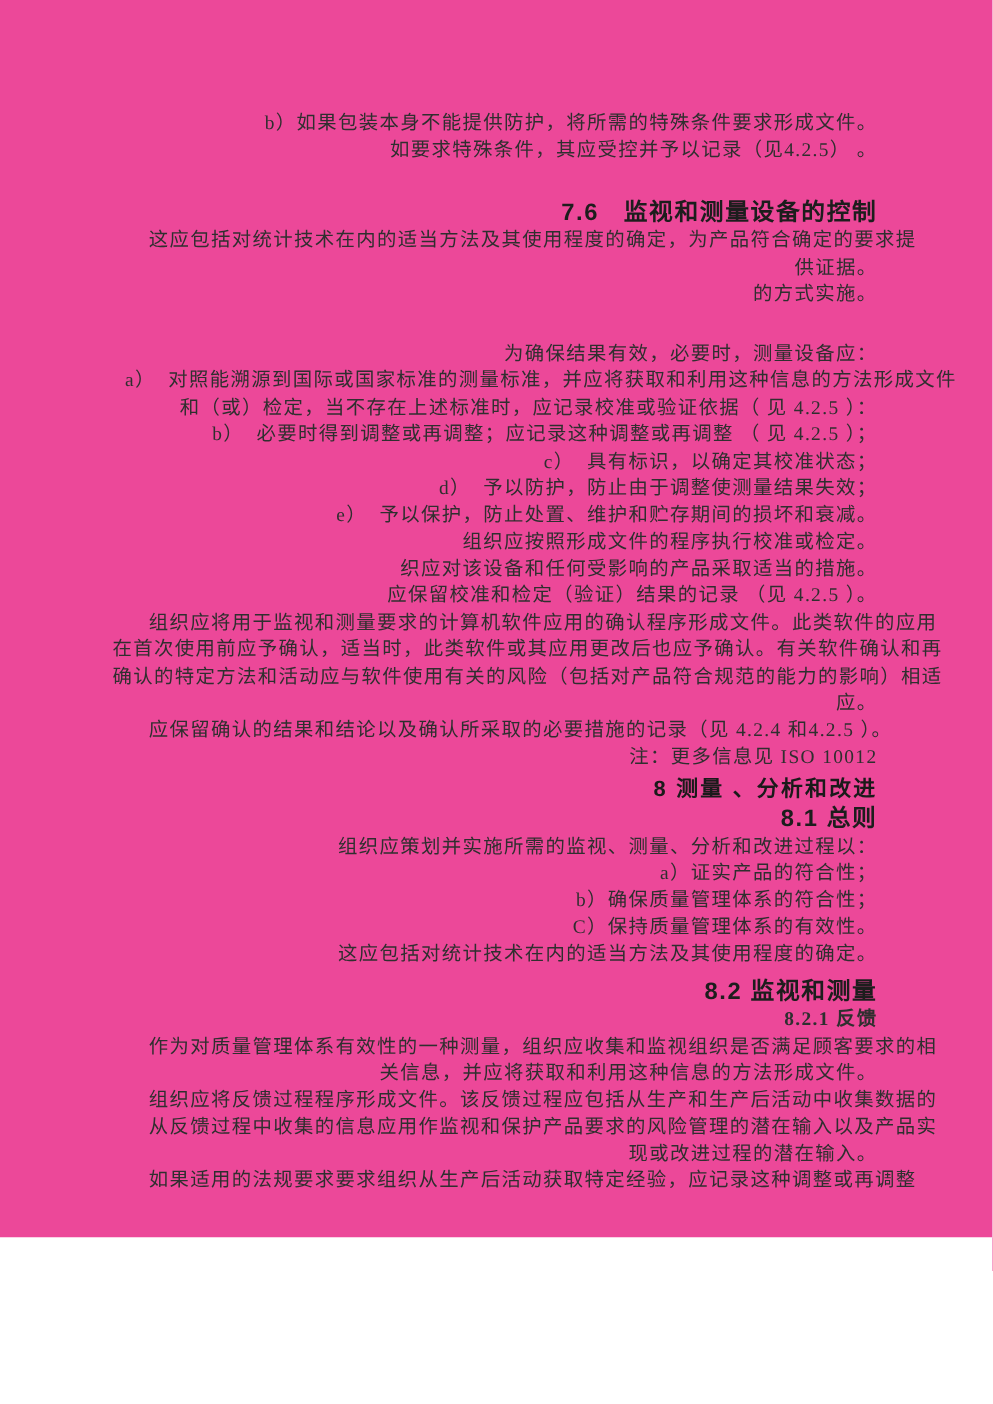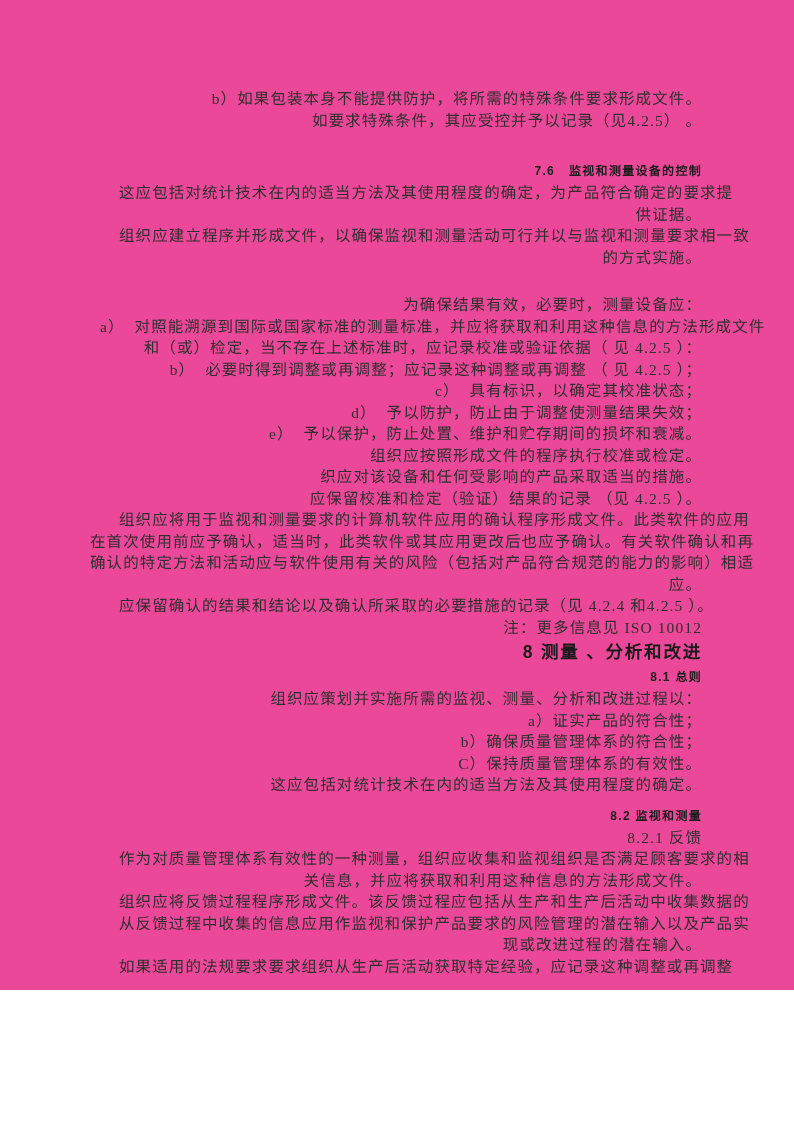--- a/index.html
+++ b/index.html
@@ -32,52 +32,51 @@
   }
   
   .i0 { padding-left: 0; }
   .i1 { padding-left: 10px; }
   .i2 { padding-left: 29px; }
   .i05 { padding-left: 4px; }
   
   .h-sub {
     font-family: "Liberation Sans", "DejaVu Sans", sans-serif;
     font-weight: bold;
-    font-size: 12px;
+    font-size: 19px;
     line-height: 22px;
     letter-spacing: 1.3px;
     color: #1d1d1d;
   }
   
   .h-main {
     font-family: "Liberation Sans", "DejaVu Sans", sans-serif;
     font-weight: bold;
     font-size: 17.5px;
     line-height: 25px;
     letter-spacing: 1.8px;
     color: #1a1a1a;
   }
   
   .plain {
     font-family: "Liberation Serif", "DejaVu Serif", serif;
-    font-weight: normal;
+    font-weight: bold;
     margin-left: 18px;
   }
 </style>
 </head>
 <body>
 
 <div class="page">
   <div id="doc">
       <div class="line body i1">b）如果包装本身不能提供防护，将所需的特殊条件要求形成文件。</div>
       <div class="line body i0">如要求特殊条件，其应受控并予以记录（见4.2.5） 。</div>
       <div class="line h-sub i05" style="margin-top: 29px;">7.6   监视和测量设备的控制</div>
       <div class="line body i2">这应包括对统计技术在内的适当方法及其使用程度的确定，为产品符合确定的要求提</div>
       <div class="line body i0">供证据。</div>
-      <div class="line body i2">组织应建立程序并形成文件，以确保监视和测量活动可行并以与监视和测量要求相一致</div>
       <div class="line body i0">的方式实施。</div>
       <div class="line body i1" style="margin-top: 26px;">为确保结果有效，必要时，测量设备应：</div>
       <div class="line body i1">a）  对照能溯源到国际或国家标准的测量标准，并应将获取和利用这种信息的方法形成文件</div>
       <div class="line body i0">和（或）检定，当不存在上述标准时，应记录校准或验证依据（ 见 4.2.5 ）：</div>
       <div class="line body i1">b）  必要时得到调整或再调整；应记录这种调整或再调整 （ 见 4.2.5 ）；</div>
       <div class="line body i1">c）  具有标识，以确定其校准状态；</div>
       <div class="line body i1">d）  予以防护，防止由于调整使测量结果失效；</div>
       <div class="line body i1">e）  予以保护，防止处置、维护和贮存期间的损坏和衰减。</div>
       <div class="line body i05">组织应按照形成文件的程序执行校准或检定。</div>
       <div class="line body i0">织应对该设备和任何受影响的产品采取适当的措施。</div>

